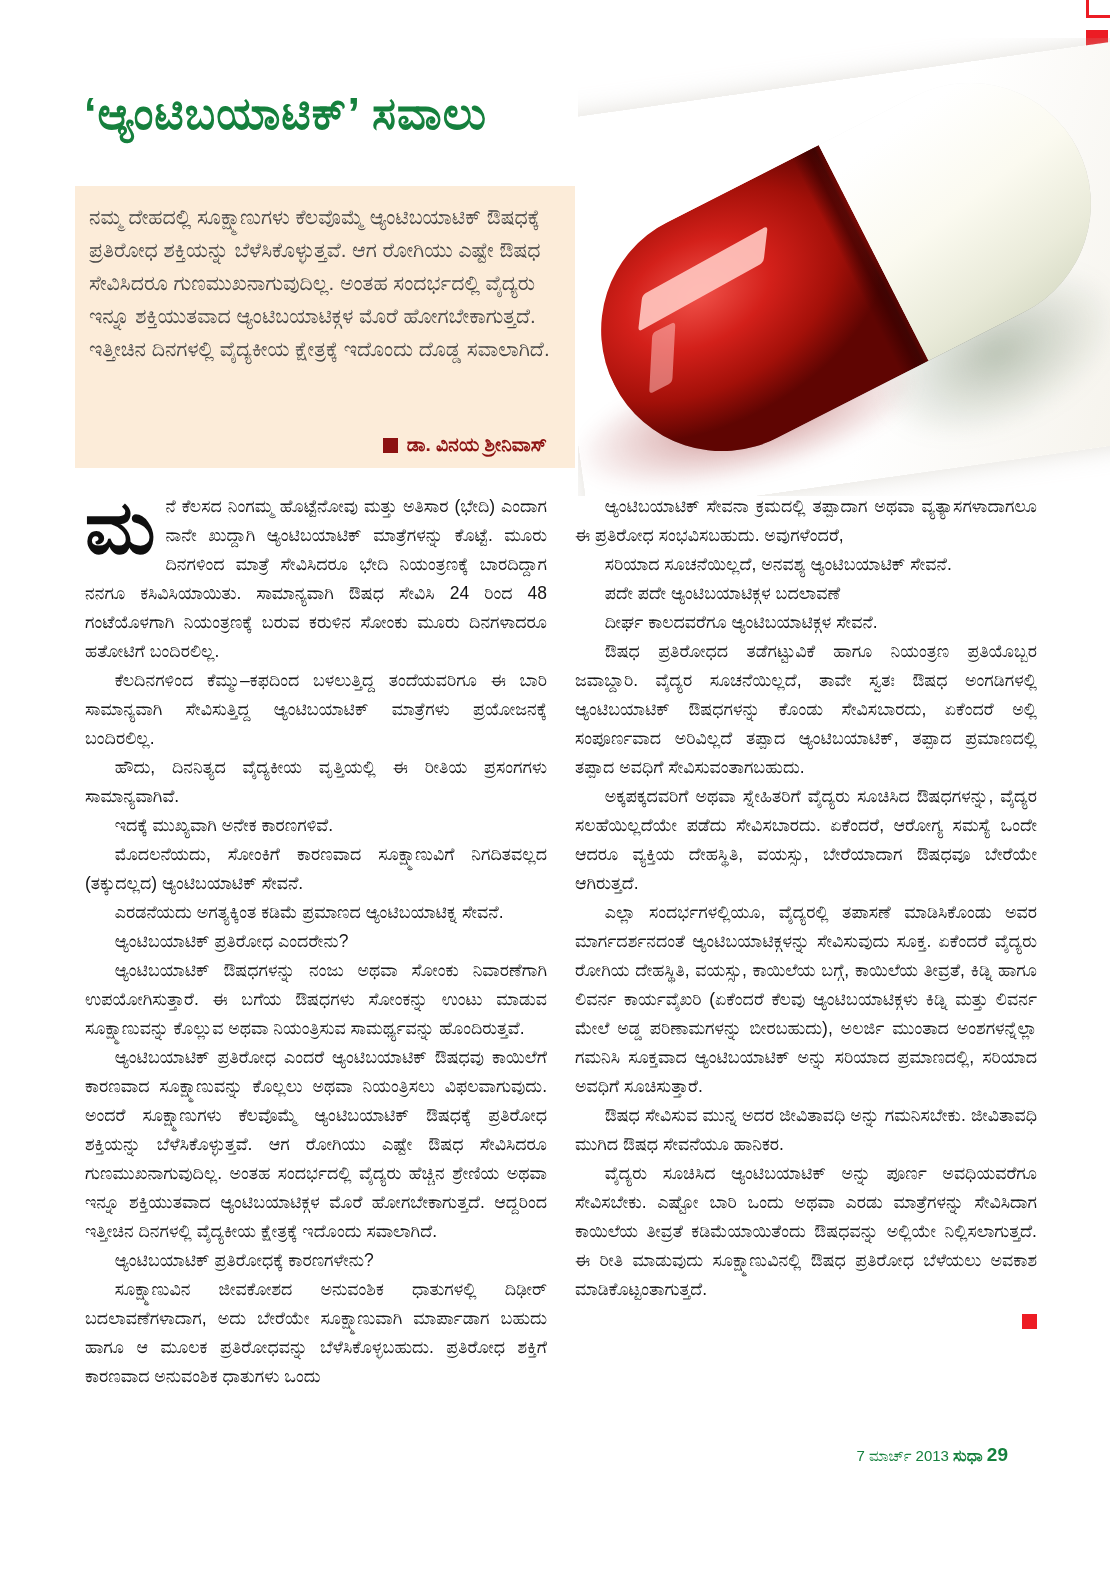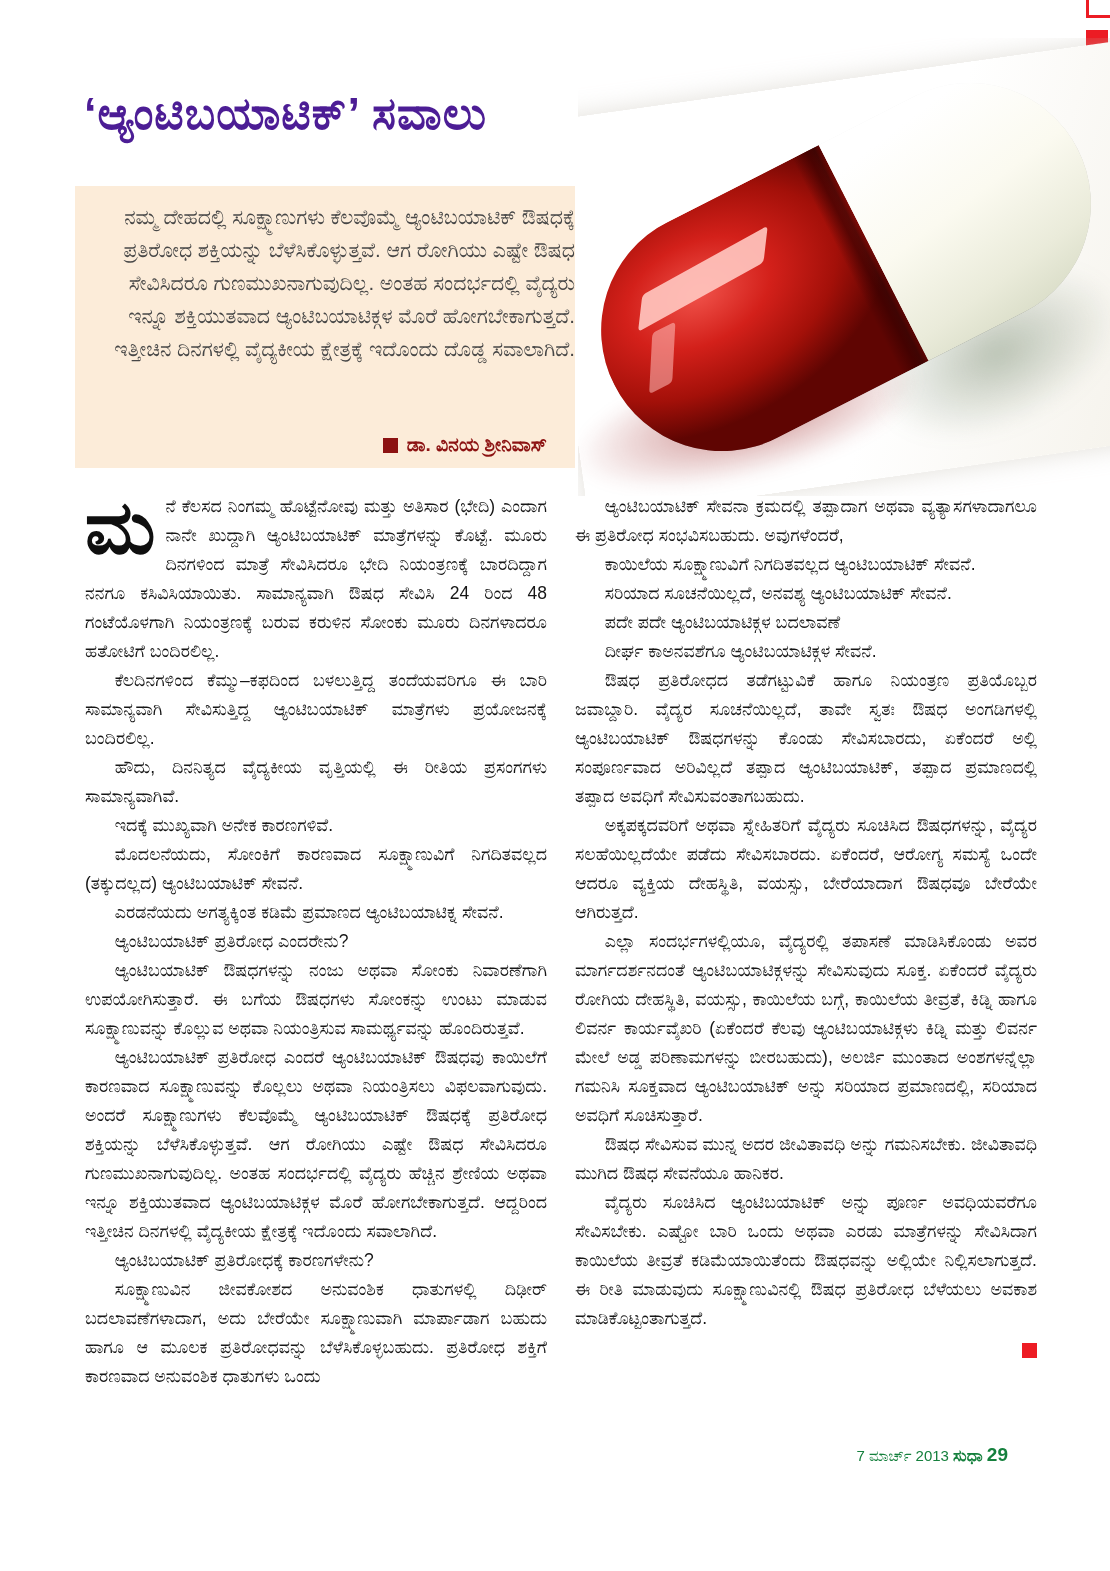--- a/index.html
+++ b/index.html
@@ -6,26 +6,26 @@
   .page{position:relative;width:1110px;height:1571px;background:#ffffff;overflow:hidden;
         font-family:"Liberation Sans","DejaVu Sans",sans-serif;margin:0 auto;}
 
   
   .crop-outline{position:absolute;left:1086px;top:-14px;width:26px;height:26px;
         border:3px solid #ec1c24;background:#ffffff;}
   .crop-solid{position:absolute;left:1086px;top:30px;width:22px;height:22px;background:#ec1c24;}
 
   
   .title{position:absolute;left:84px;top:86px;width:640px;
-        font-size:45px;font-weight:bold;color:#4c1d95;line-height:1.25;letter-spacing:1px;}
+        font-size:45px;font-weight:bold;color:#15803d;line-height:1.25;letter-spacing:1px;}
 
   
   .intro-box{position:absolute;left:75px;top:186px;width:500px;height:282px;
         background:#fcecd9;}
-  .intro-text{padding:14px 0 0 14px;font-size:20.5px;line-height:33px;color:#474747;text-align:right;}
+  .intro-text{padding:14px 0 0 14px;font-size:20.5px;line-height:33px;color:#474747;}
   .byline{position:absolute;right:28px;bottom:12px;display:flex;align-items:center;gap:9px;}
   .byline-square{width:15px;height:15px;background:#8c1212;}
   .byline-text{font-size:19px;font-weight:bold;color:#8c1212;}
 
   
   .photo{position:absolute;left:578px;top:38px;width:532px;height:458px;overflow:hidden;}
   .surface{position:absolute;left:-20px;top:40px;width:620px;height:400px;
         background:linear-gradient(115deg,#ffffff 55%,#f3f0e7 100%);
         transform:rotate(-8deg);box-shadow:0 0 26px rgba(190,185,170,0.45);}
   .shadow-red{position:absolute;left:-10px;top:320px;width:360px;height:120px;
@@ -105,24 +105,23 @@
       <p>ಮೊದಲನೆಯದು, ಸೋಂಕಿಗೆ ಕಾರಣವಾದ ಸೂಕ್ಷ್ಮಾಣುವಿಗೆ ನಿಗದಿತವಲ್ಲದ (ತಕ್ಕುದಲ್ಲದ) ಆ್ಯಂಟಿಬಯಾಟಿಕ್ ಸೇವನೆ.</p>
       <p>ಎರಡನೆಯದು ಅಗತ್ಯಕ್ಕಿಂತ ಕಡಿಮೆ ಪ್ರಮಾಣದ ಆ್ಯಂಟಿಬಯಾಟಿಕ್ನ ಸೇವನೆ.</p>
       <p>ಆ್ಯಂಟಿಬಯಾಟಿಕ್ ಪ್ರತಿರೋಧ ಎಂದರೇನು?</p>
       <p>ಆ್ಯಂಟಿಬಯಾಟಿಕ್ ಔಷಧಗಳನ್ನು ನಂಜು ಅಥವಾ ಸೋಂಕು ನಿವಾರಣೆಗಾಗಿ ಉಪಯೋಗಿಸುತ್ತಾರೆ. ಈ ಬಗೆಯ ಔಷಧಗಳು ಸೋಂಕನ್ನು ಉಂಟು ಮಾಡುವ ಸೂಕ್ಷ್ಮಾಣುವನ್ನು ಕೊಲ್ಲುವ ಅಥವಾ ನಿಯಂತ್ರಿಸುವ ಸಾಮರ್ಥ್ಯವನ್ನು ಹೊಂದಿರುತ್ತವೆ.</p>
       <p>ಆ್ಯಂಟಿಬಯಾಟಿಕ್ ಪ್ರತಿರೋಧ ಎಂದರೆ ಆ್ಯಂಟಿಬಯಾಟಿಕ್ ಔಷಧವು ಕಾಯಿಲೆಗೆ ಕಾರಣವಾದ ಸೂಕ್ಷ್ಮಾಣುವನ್ನು ಕೊಲ್ಲಲು ಅಥವಾ ನಿಯಂತ್ರಿಸಲು ವಿಫಲವಾಗುವುದು. ಅಂದರೆ ಸೂಕ್ಷ್ಮಾಣುಗಳು ಕೆಲವೊಮ್ಮೆ ಆ್ಯಂಟಿಬಯಾಟಿಕ್ ಔಷಧಕ್ಕೆ ಪ್ರತಿರೋಧ ಶಕ್ತಿಯನ್ನು ಬೆಳೆಸಿಕೊಳ್ಳುತ್ತವೆ. ಆಗ ರೋಗಿಯು ಎಷ್ಟೇ ಔಷಧ ಸೇವಿಸಿದರೂ ಗುಣಮುಖನಾಗುವುದಿಲ್ಲ. ಅಂತಹ ಸಂದರ್ಭದಲ್ಲಿ ವೈದ್ಯರು ಹೆಚ್ಚಿನ ಶ್ರೇಣಿಯ ಅಥವಾ ಇನ್ನೂ ಶಕ್ತಿಯುತವಾದ ಆ್ಯಂಟಿಬಯಾಟಿಕ್ಗಳ ಮೊರೆ ಹೋಗಬೇಕಾಗುತ್ತದೆ. ಆದ್ದರಿಂದ ಇತ್ತೀಚಿನ ದಿನಗಳಲ್ಲಿ ವೈದ್ಯಕೀಯ ಕ್ಷೇತ್ರಕ್ಕೆ ಇದೊಂದು ಸವಾಲಾಗಿದೆ.</p>
       <p>ಆ್ಯಂಟಿಬಯಾಟಿಕ್ ಪ್ರತಿರೋಧಕ್ಕೆ ಕಾರಣಗಳೇನು?</p>
       <p>ಸೂಕ್ಷ್ಮಾಣುವಿನ ಜೀವಕೋಶದ ಅನುವಂಶಿಕ ಧಾತುಗಳಲ್ಲಿ ದಿಢೀರ್ ಬದಲಾವಣೆಗಳಾದಾಗ, ಅದು ಬೇರೆಯೇ ಸೂಕ್ಷ್ಮಾಣುವಾಗಿ ಮಾರ್ಪಾಡಾಗ ಬಹುದು ಹಾಗೂ ಆ ಮೂಲಕ ಪ್ರತಿರೋಧವನ್ನು ಬೆಳೆಸಿಕೊಳ್ಳಬಹುದು. ಪ್ರತಿರೋಧ ಶಕ್ತಿಗೆ ಕಾರಣವಾದ ಅನುವಂಶಿಕ ಧಾತುಗಳು ಒಂದು</p>
     </div>
     <div class="col">
       <p>ಆ್ಯಂಟಿಬಯಾಟಿಕ್ ಸೇವನಾ ಕ್ರಮದಲ್ಲಿ ತಪ್ಪಾದಾಗ ಅಥವಾ ವ್ಯತ್ಯಾಸಗಳಾದಾಗಲೂ ಈ ಪ್ರತಿರೋಧ ಸಂಭವಿಸಬಹುದು. ಅವುಗಳೆಂದರೆ,</p>
-      <p>ಕಾಯಿಲೆಯ ಸೂಕ್ಷ್ಮಾಣುವಿಗೆ ನಿಗದಿತವಲ್ಲದ ಆ್ಯಂಟಿಬಯಾಟಿಕ್ ಸೇವನೆ.</p>
       <p>ಸರಿಯಾದ ಸೂಚನೆಯಿಲ್ಲದೆ, ಅನವಶ್ಯ ಆ್ಯಂಟಿಬಯಾಟಿಕ್ ಸೇವನೆ.</p>
       <p>ಪದೇ ಪದೇ ಆ್ಯಂಟಿಬಯಾಟಿಕ್ಗಳ ಬದಲಾವಣೆ</p>
-      <p>ದೀರ್ಘ ಕಾಅನವಶೆಗೂ ಆ್ಯಂಟಿಬಯಾಟಿಕ್ಗಳ ಸೇವನೆ.</p>
+      <p>ದೀರ್ಘ ಕಾಲದವರೆಗೂ ಆ್ಯಂಟಿಬಯಾಟಿಕ್ಗಳ ಸೇವನೆ.</p>
       <p>ಔಷಧ ಪ್ರತಿರೋಧದ ತಡೆಗಟ್ಟುವಿಕೆ ಹಾಗೂ ನಿಯಂತ್ರಣ ಪ್ರತಿಯೊಬ್ಬರ ಜವಾಬ್ದಾರಿ. ವೈದ್ಯರ ಸೂಚನೆಯಿಲ್ಲದೆ, ತಾವೇ ಸ್ವತಃ ಔಷಧ ಅಂಗಡಿಗಳಲ್ಲಿ ಆ್ಯಂಟಿಬಯಾಟಿಕ್ ಔಷಧಗಳನ್ನು ಕೊಂಡು ಸೇವಿಸಬಾರದು, ಏಕೆಂದರೆ ಅಲ್ಲಿ ಸಂಪೂರ್ಣವಾದ ಅರಿವಿಲ್ಲದೆ ತಪ್ಪಾದ ಆ್ಯಂಟಿಬಯಾಟಿಕ್, ತಪ್ಪಾದ ಪ್ರಮಾಣದಲ್ಲಿ ತಪ್ಪಾದ ಅವಧಿಗೆ ಸೇವಿಸುವಂತಾಗಬಹುದು.</p>
       <p>ಅಕ್ಕಪಕ್ಕದವರಿಗೆ ಅಥವಾ ಸ್ನೇಹಿತರಿಗೆ ವೈದ್ಯರು ಸೂಚಿಸಿದ ಔಷಧಗಳನ್ನು, ವೈದ್ಯರ ಸಲಹೆಯಿಲ್ಲದೆಯೇ ಪಡೆದು ಸೇವಿಸಬಾರದು. ಏಕೆಂದರೆ, ಆರೋಗ್ಯ ಸಮಸ್ಯೆ ಒಂದೇ ಆದರೂ ವ್ಯಕ್ತಿಯ ದೇಹಸ್ಥಿತಿ, ವಯಸ್ಸು, ಬೇರೆಯಾದಾಗ ಔಷಧವೂ ಬೇರೆಯೇ ಆಗಿರುತ್ತದೆ.</p>
       <p>ಎಲ್ಲಾ ಸಂದರ್ಭಗಳಲ್ಲಿಯೂ, ವೈದ್ಯರಲ್ಲಿ ತಪಾಸಣೆ ಮಾಡಿಸಿಕೊಂಡು ಅವರ ಮಾರ್ಗದರ್ಶನದಂತೆ ಆ್ಯಂಟಿಬಯಾಟಿಕ್ಗಳನ್ನು ಸೇವಿಸುವುದು ಸೂಕ್ತ. ಏಕೆಂದರೆ ವೈದ್ಯರು ರೋಗಿಯ ದೇಹಸ್ಥಿತಿ, ವಯಸ್ಸು, ಕಾಯಿಲೆಯ ಬಗ್ಗೆ, ಕಾಯಿಲೆಯ ತೀವ್ರತೆ, ಕಿಡ್ನಿ ಹಾಗೂ ಲಿವರ್ನ ಕಾರ್ಯವೈಖರಿ (ಏಕೆಂದರೆ ಕೆಲವು ಆ್ಯಂಟಿಬಯಾಟಿಕ್ಗಳು ಕಿಡ್ನಿ ಮತ್ತು ಲಿವರ್ನ ಮೇಲೆ ಅಡ್ಡ ಪರಿಣಾಮಗಳನ್ನು ಬೀರಬಹುದು), ಅಲರ್ಜಿ ಮುಂತಾದ ಅಂಶಗಳನ್ನೆಲ್ಲಾ ಗಮನಿಸಿ ಸೂಕ್ತವಾದ ಆ್ಯಂಟಿಬಯಾಟಿಕ್ ಅನ್ನು ಸರಿಯಾದ ಪ್ರಮಾಣದಲ್ಲಿ, ಸರಿಯಾದ ಅವಧಿಗೆ ಸೂಚಿಸುತ್ತಾರೆ.</p>
       <p>ಔಷಧ ಸೇವಿಸುವ ಮುನ್ನ ಅದರ ಜೀವಿತಾವಧಿ ಅನ್ನು ಗಮನಿಸಬೇಕು. ಜೀವಿತಾವಧಿ ಮುಗಿದ ಔಷಧ ಸೇವನೆಯೂ ಹಾನಿಕರ.</p>
       <p>ವೈದ್ಯರು ಸೂಚಿಸಿದ ಆ್ಯಂಟಿಬಯಾಟಿಕ್ ಅನ್ನು ಪೂರ್ಣ ಅವಧಿಯವರೆಗೂ ಸೇವಿಸಬೇಕು. ಎಷ್ಟೋ ಬಾರಿ ಒಂದು ಅಥವಾ ಎರಡು ಮಾತ್ರೆಗಳನ್ನು ಸೇವಿಸಿದಾಗ ಕಾಯಿಲೆಯ ತೀವ್ರತೆ ಕಡಿಮೆಯಾಯಿತೆಂದು ಔಷಧವನ್ನು ಅಲ್ಲಿಯೇ ನಿಲ್ಲಿಸಲಾಗುತ್ತದೆ. ಈ ರೀತಿ ಮಾಡುವುದು ಸೂಕ್ಷ್ಮಾಣುವಿನಲ್ಲಿ ಔಷಧ ಪ್ರತಿರೋಧ ಬೆಳೆಯಲು ಅವಕಾಶ ಮಾಡಿಕೊಟ್ಟಂತಾಗುತ್ತದೆ.</p>
       <div class="endmark"></div>
     </div>
   </div>
 
   <div class="footer">

